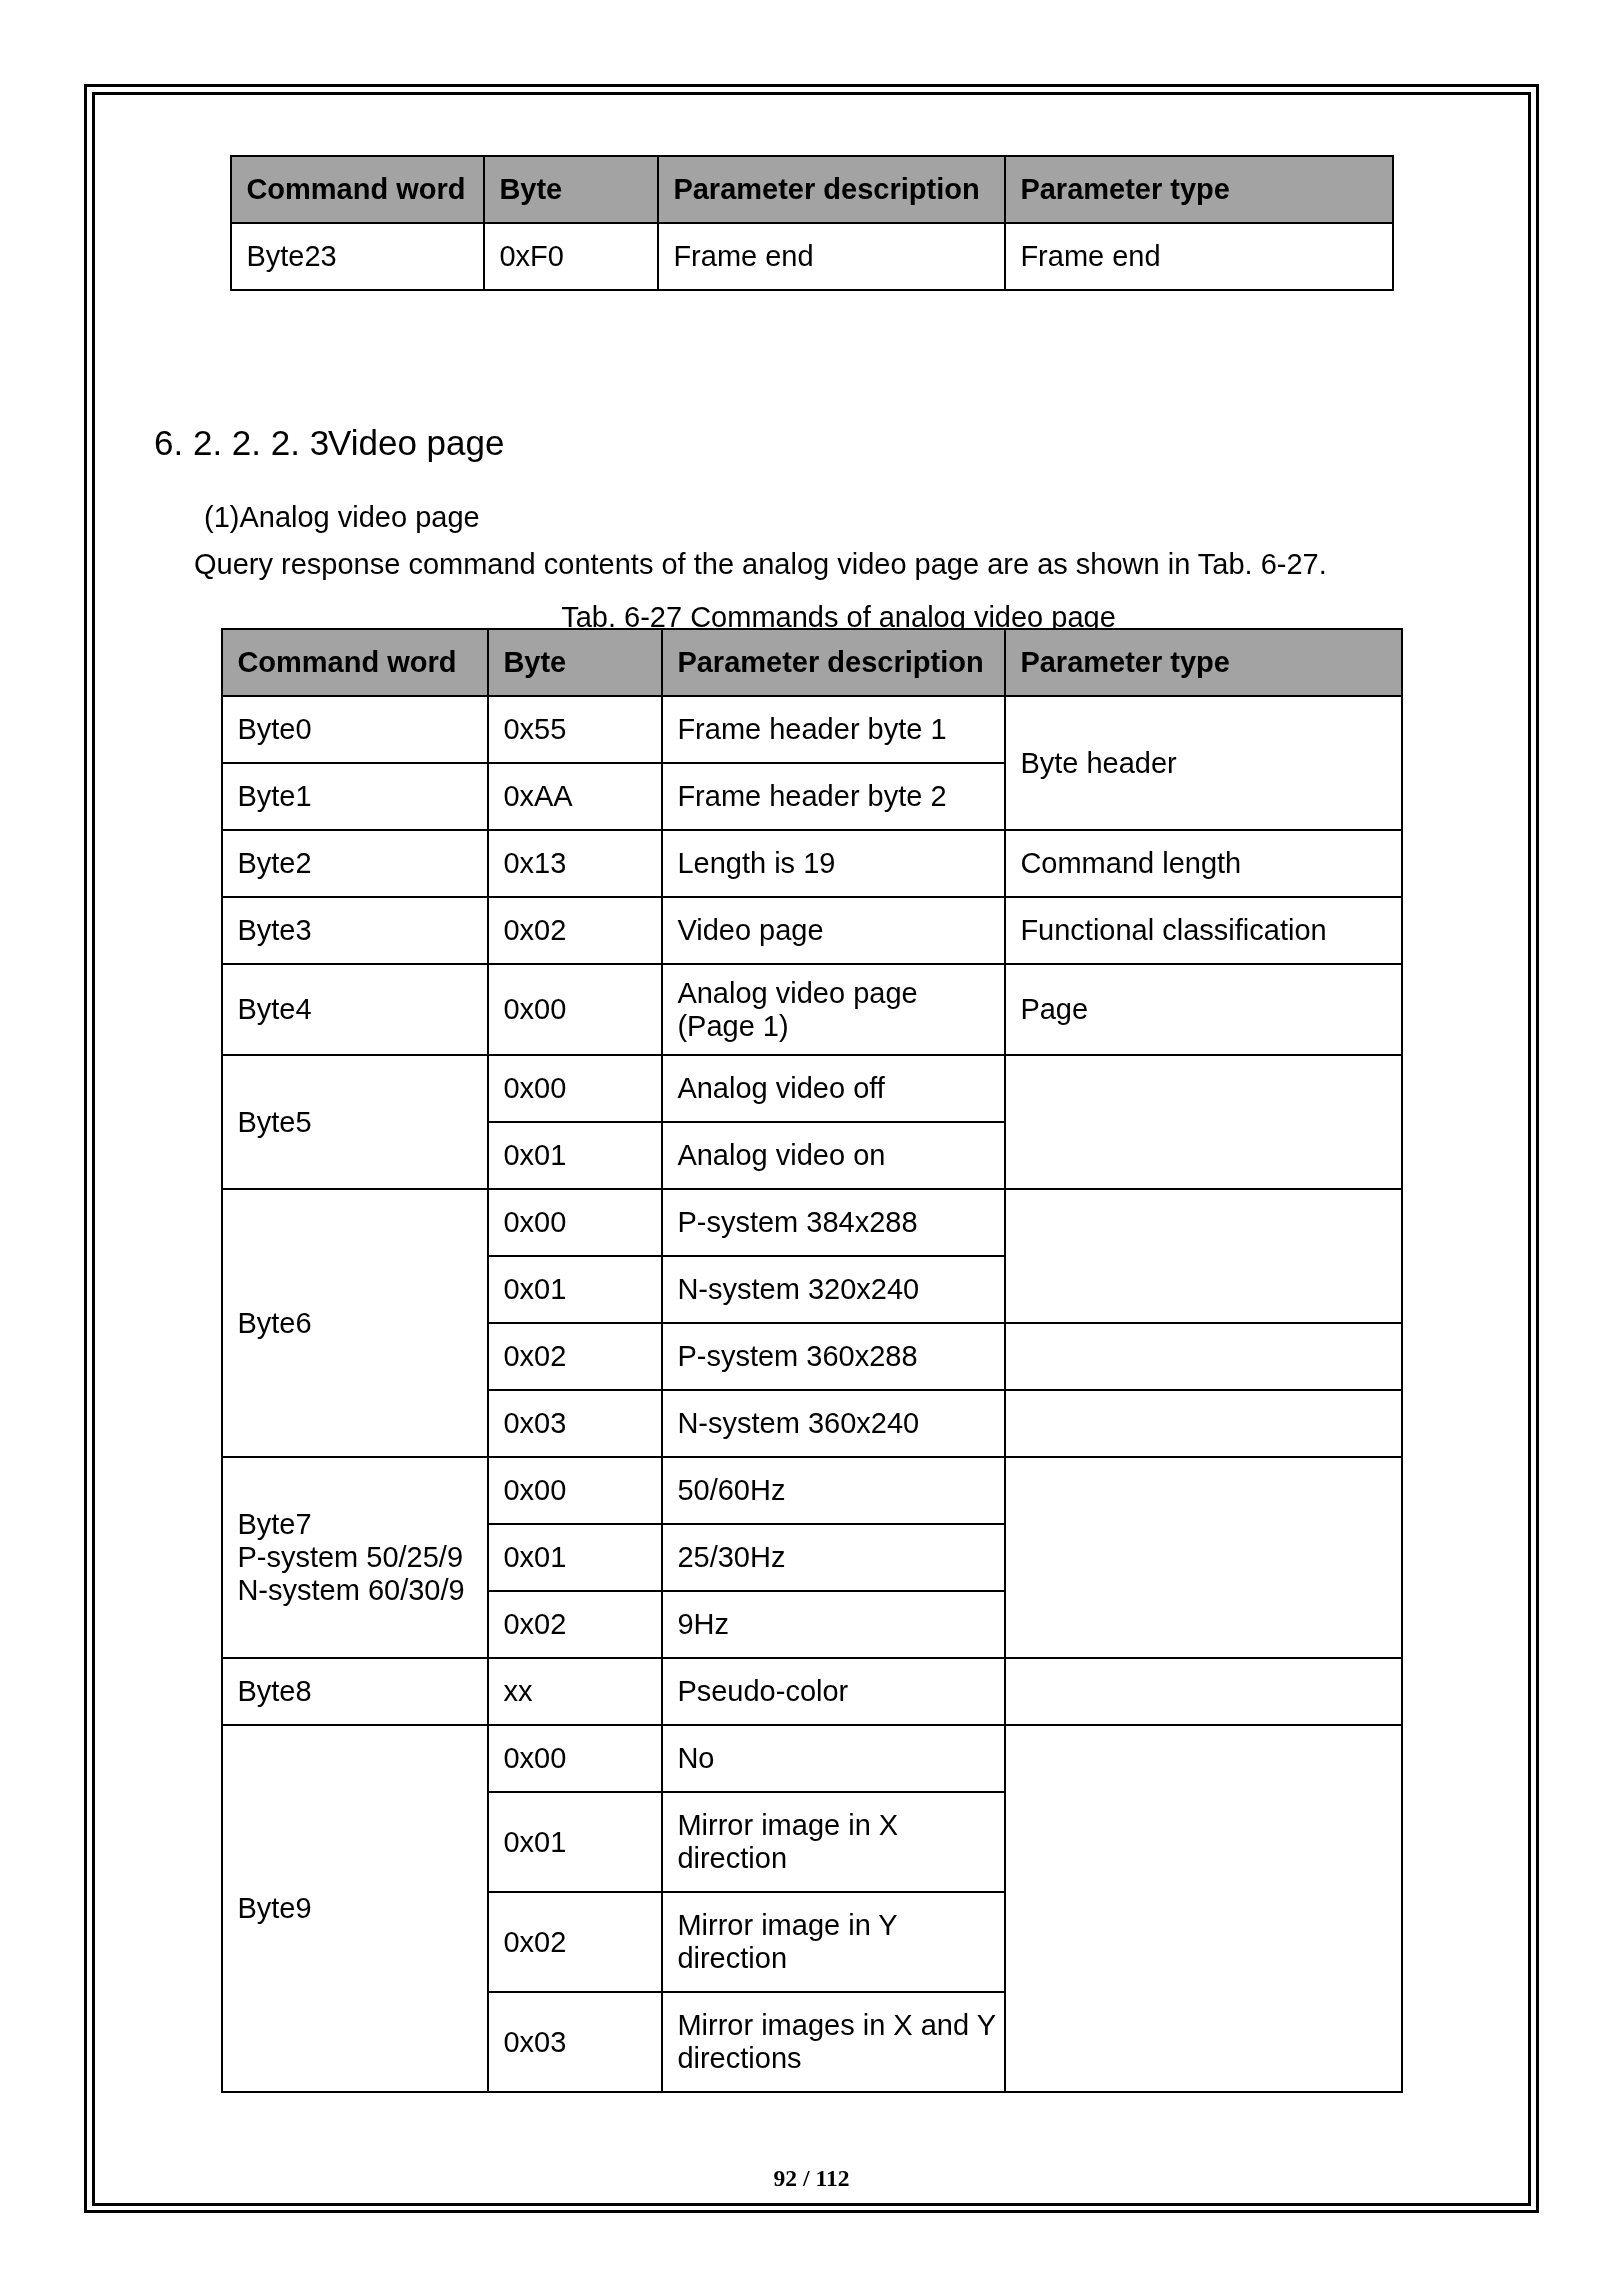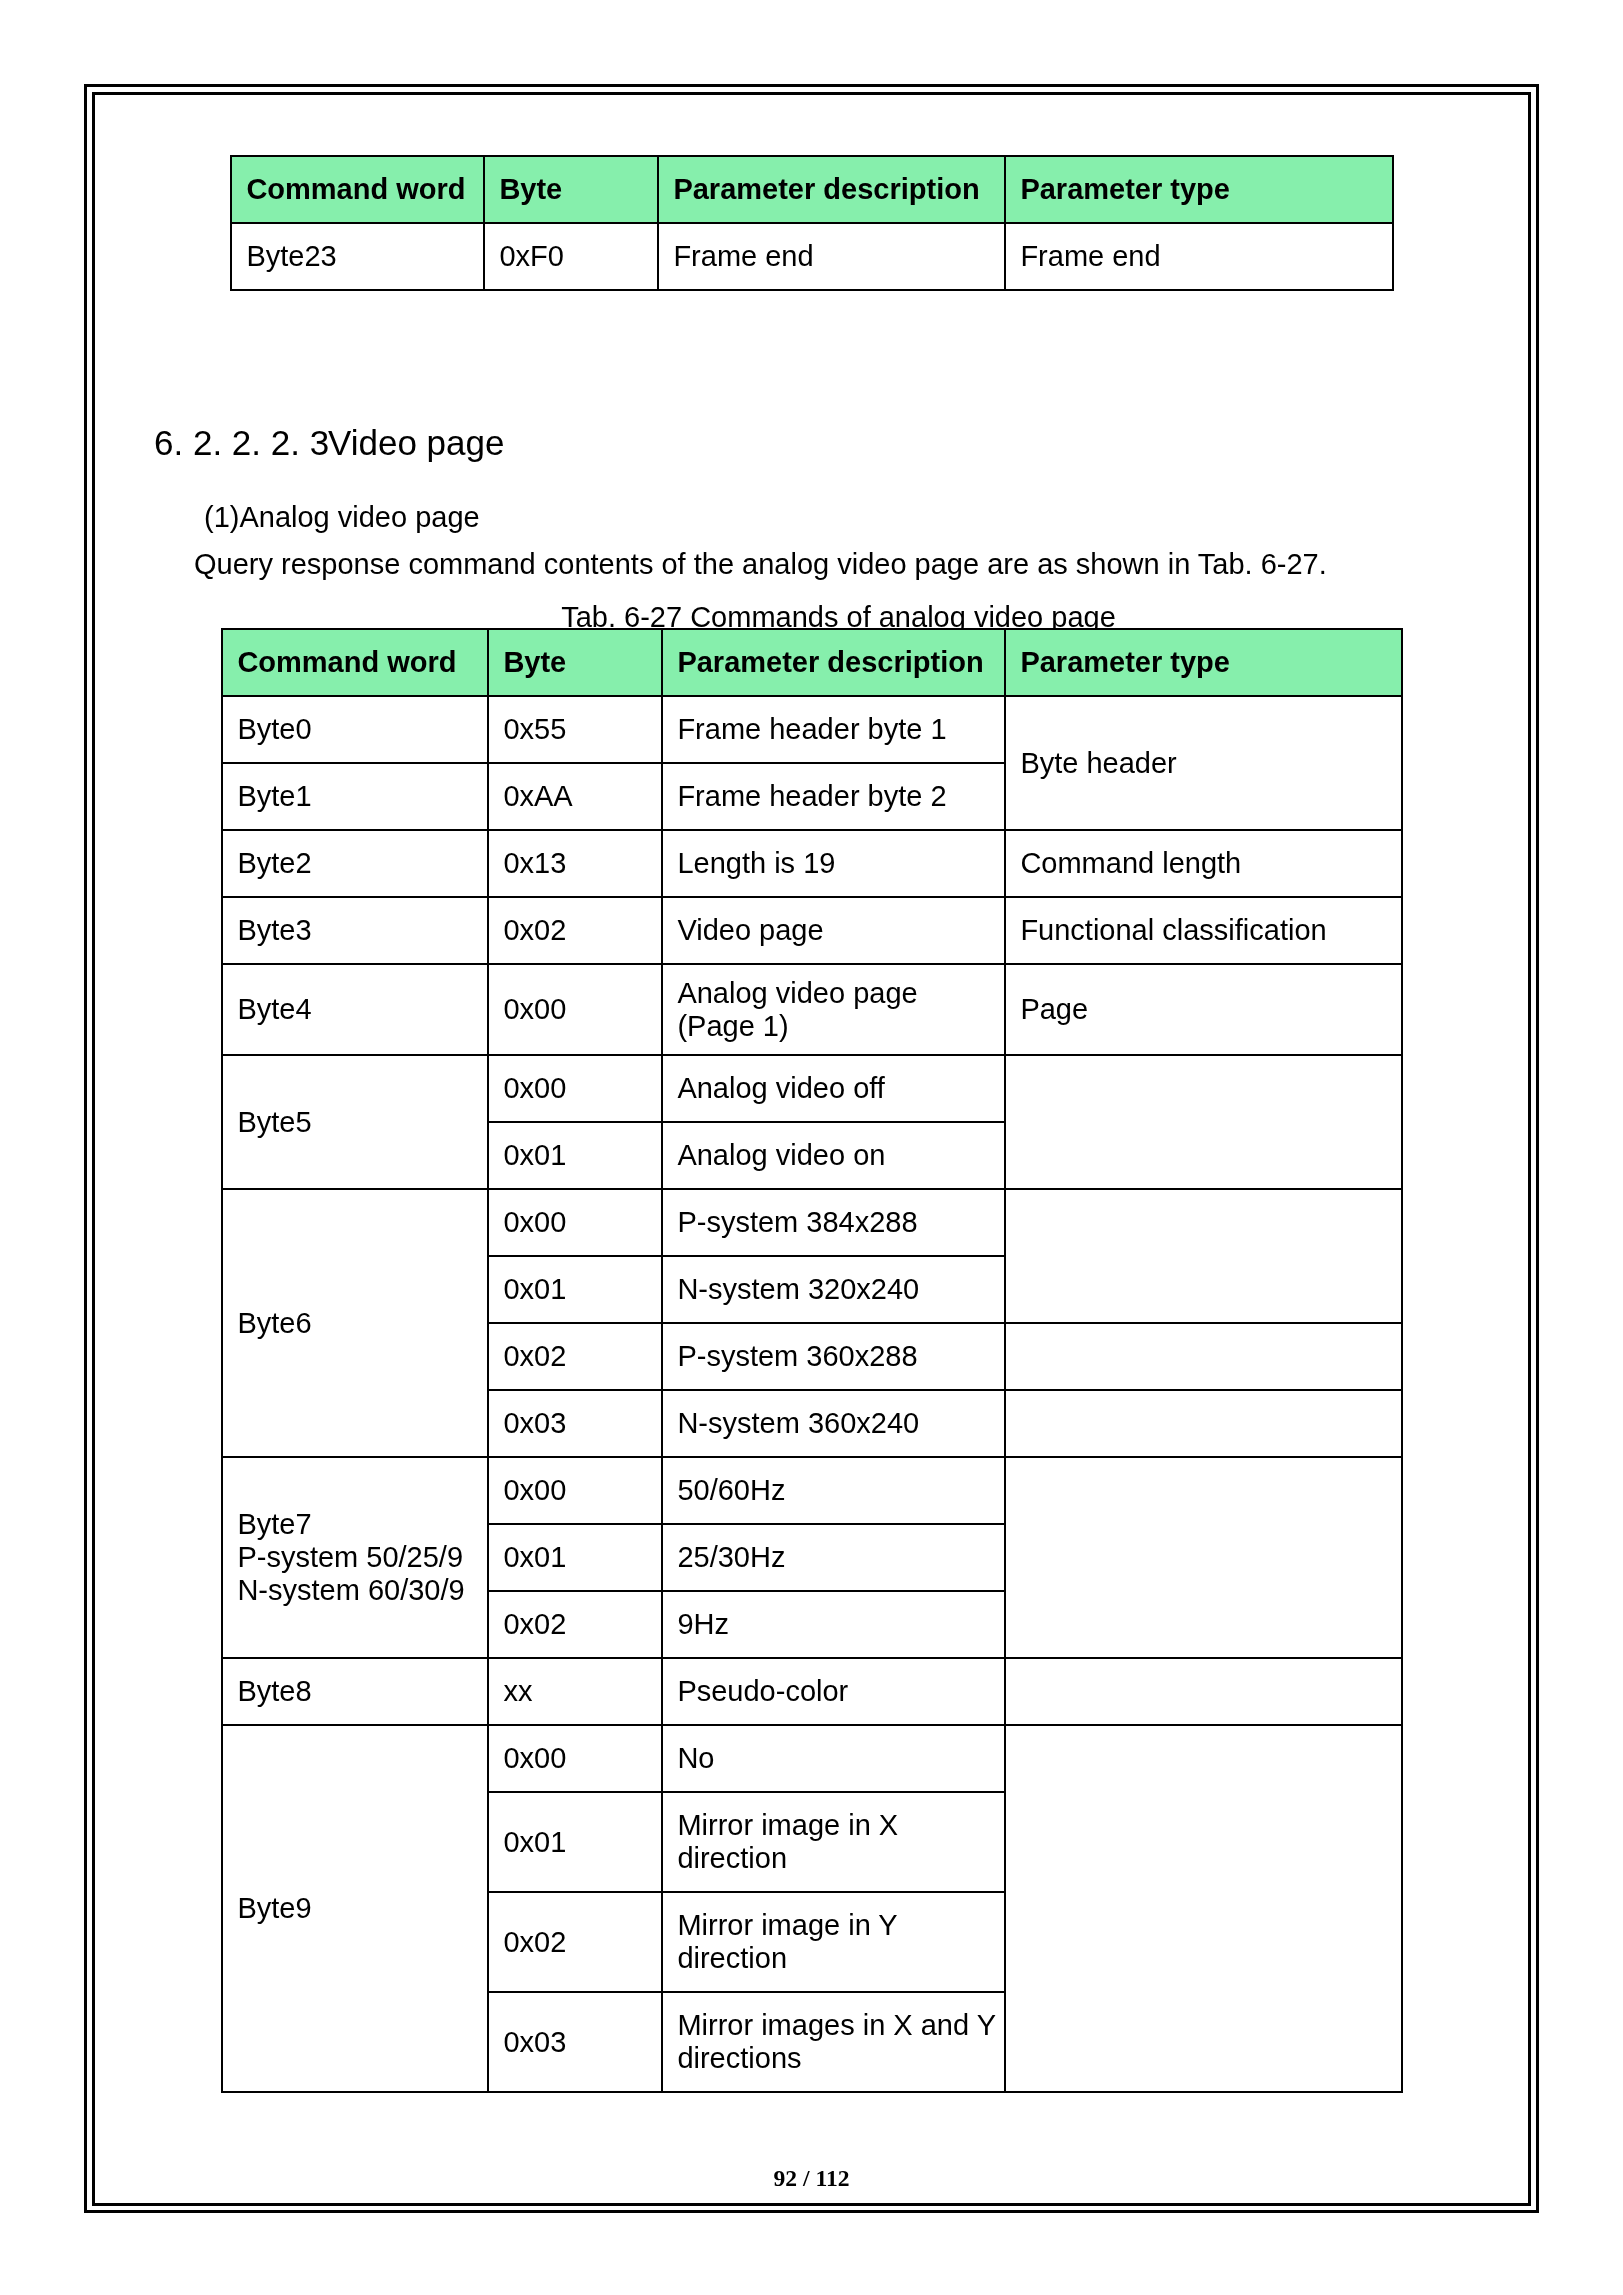--- a/index.html
+++ b/index.html
@@ -14,21 +14,21 @@
   .heading .num { display: inline-block; width: 174px; }
   .sub { left: 204px; top: 484px; font-size: 29px; line-height: 34px; }
   .para { left: 194px; top: 531px; font-size: 29px; line-height: 34px; }
   .caption { left: 0; width: 1623px; top: 584px; font-size: 29px; line-height: 34px; text-align: center; padding-left: 54px; box-sizing: border-box; }
   .pagenum { left: 0; width: 1623px; top: 2149px; font-family: "Liberation Serif", serif; font-weight: bold;
              font-size: 23.6px; line-height: 26px; text-align: center; padding-left: -13px; }
 
   table.doc { position: absolute; border-collapse: collapse; table-layout: fixed; font-size: 29px; }
   table.doc td, table.doc th { border: 2.6px solid #000; padding: 0 0 0 14.4px; text-align: left;
                                 vertical-align: middle; line-height: 33px; }
-  table.doc th { background: #86efac; font-weight: bold; }
+  table.doc th { background: #a3a3a3; font-weight: bold; }
   #t1 { left: 230px; top: 155px; width: 1162px; }
   #t1 tr { height: 67px; }
   #t2 { left: 221px; top: 628px; width: 1180px; }
   .r1 { height: 67px; }
   .r4 { height: 91px; }
   .r9b { height: 100px; }
   td.multiline { line-height: 33px; }
   td.byte4desc { line-height: 48px; margin-top: 24px; }
   td.byte7 { line-height: 33px; }
 </style>

